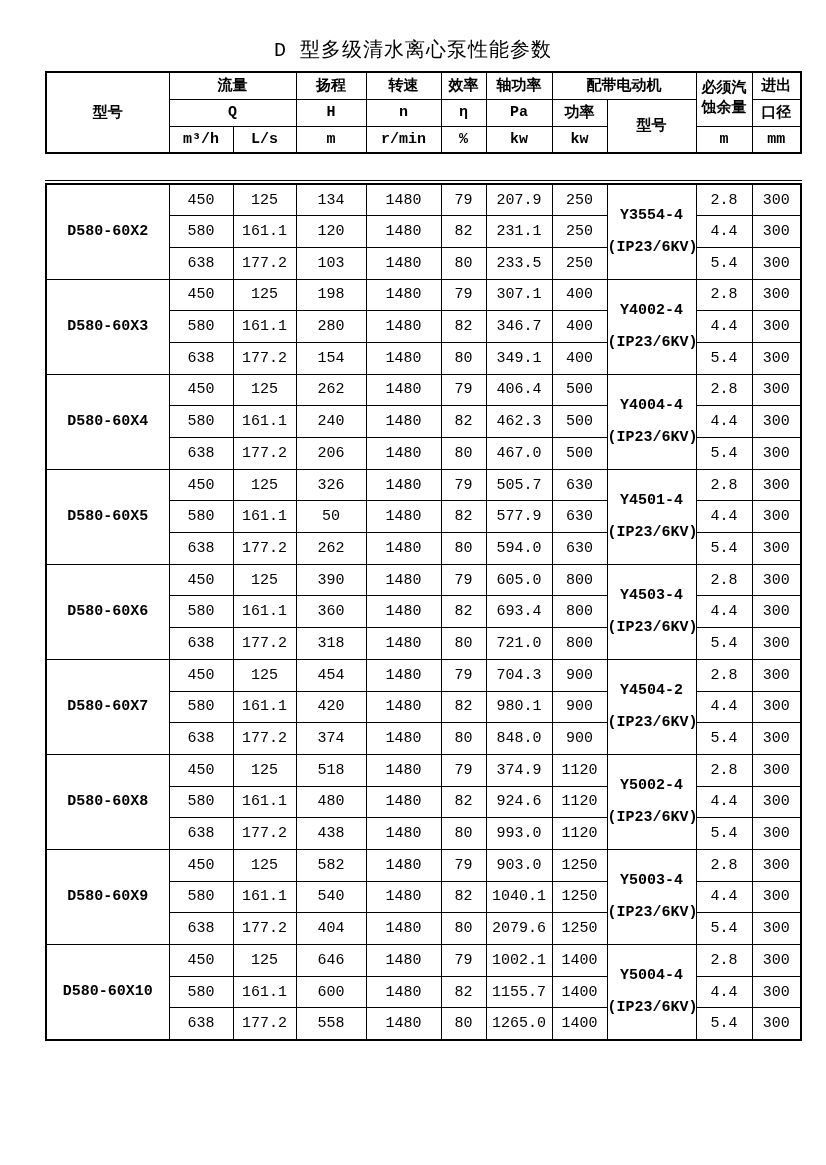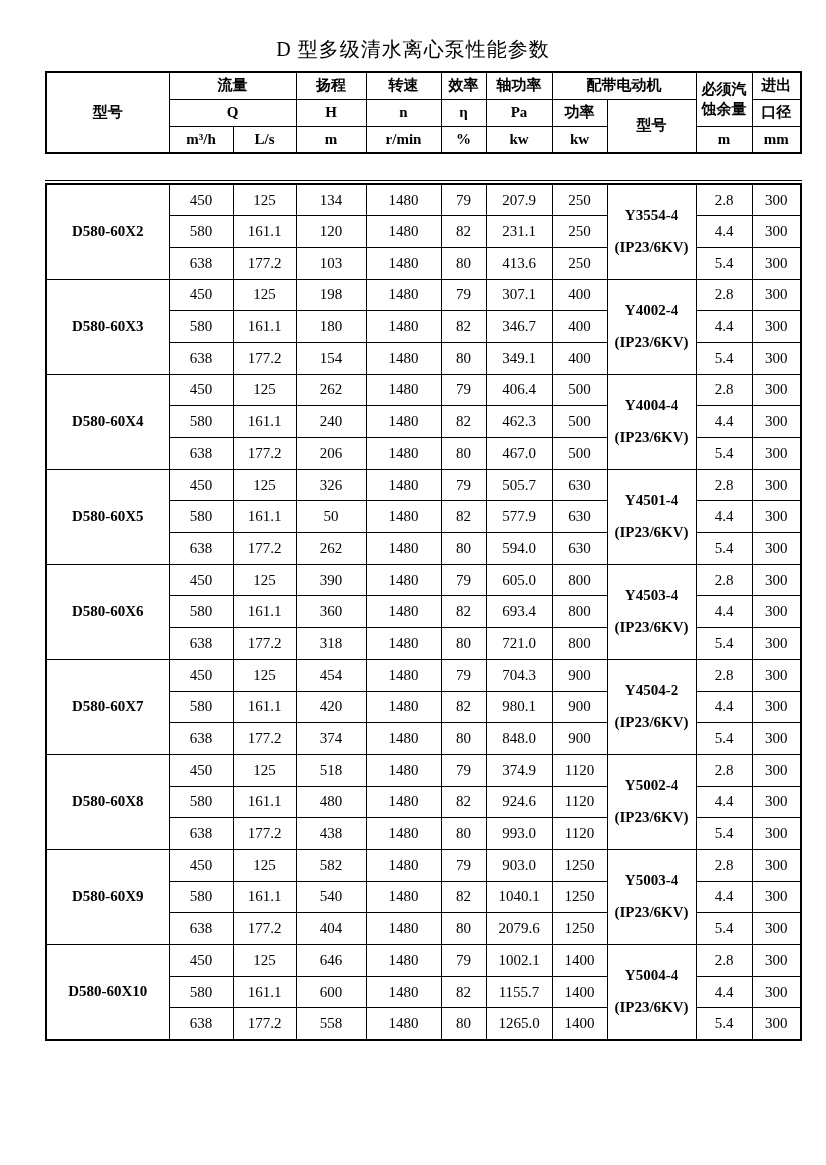--- a/index.html
+++ b/index.html
@@ -3,21 +3,21 @@
 <meta charset="utf-8">
 <style>
   html, body {
     margin: 0; padding: 0;
     width: 826px; height: 1165px;
     background: #ffffff;
     color: #000000;
     font-family: "Liberation Serif", "DejaVu Serif", serif;
     overflow: hidden;
   }
-  .page { position: relative; width: 826px; height: 1012px; }
+  .page { position: relative; width: 826px; height: 1012px; font-family: Liberation Mono, monospace; }
   .title {
     margin: 0;
     padding-top: 36px;
     text-align: center;
     font-size: 20px;
     font-weight: 400;
     letter-spacing: 1px;
   }
   .tbl {
     border-collapse: collapse;
@@ -156,21 +156,21 @@
             <td>250</td>
             <td>4.4</td>
             <td>300</td>
           </tr>
           <tr>
             <td>638</td>
             <td>177.2</td>
             <td>103</td>
             <td>1480</td>
             <td>80</td>
-            <td>413.6</td>
+            <td>233.5</td>
             <td>250</td>
             <td>5.4</td>
             <td>300</td>
           </tr>
           <tr>
             <td rowspan="3" class="model-cell">D580-60X3</td>
             <td>450</td>
             <td>125</td>
             <td>198</td>
             <td>1480</td>
@@ -180,21 +180,21 @@
             <td rowspan="3" class="motor-cell">
               <div>Y4002-4</div>
               <div>(IP23/6KV)</div>
             </td>
             <td>2.8</td>
             <td>300</td>
           </tr>
           <tr>
             <td>580</td>
             <td>161.1</td>
-            <td>180</td>
+            <td>280</td>
             <td>1480</td>
             <td>82</td>
             <td>346.7</td>
             <td>400</td>
             <td>4.4</td>
             <td>300</td>
           </tr>
           <tr>
             <td>638</td>
             <td>177.2</td>

